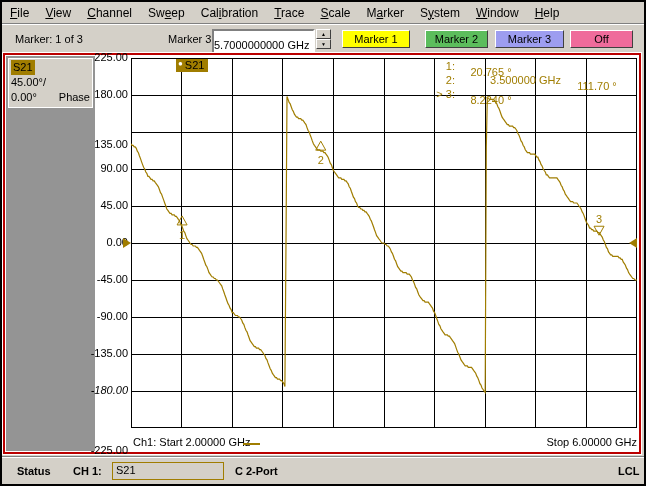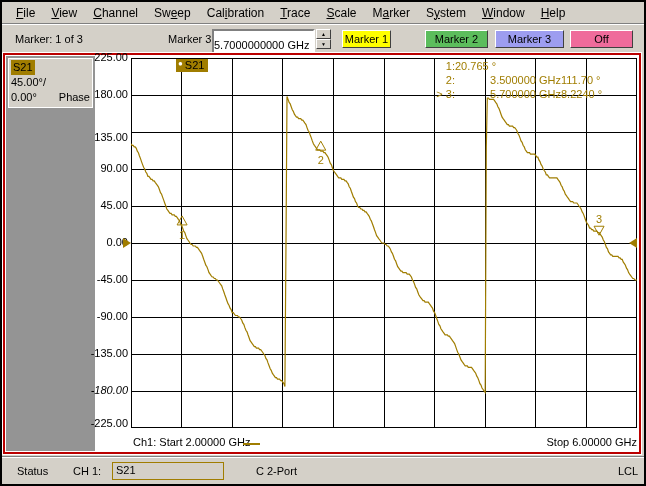--- a/index.html
+++ b/index.html
@@ -5,36 +5,36 @@
   :root{
     --c-amber:#a07d00; --c-gray:#d4d0c8; --c-sidebar:#949494; --c-red:#bb0000;
     --c-yellow:#ffff00; --c-green:#5cbd5c; --c-blue:#9d9df0; --c-pink:#ef6b9b;
   }
   *{margin:0;padding:0;box-sizing:border-box;font-family:"Liberation Sans",sans-serif;}
   body{background:#fff;}
   .screen{position:relative;width:646px;height:486px;background:var(--c-gray);
           box-shadow:inset 0 0 0 2px #000;overflow:hidden;}
   
   .menubar{position:absolute;left:2px;top:2px;right:2px;height:22px;display:flex;
-           align-items:center;padding-left:6px;background:var(--c-gray);
+           align-items:center;background:var(--c-gray);
            border-bottom:1px solid #808080;box-shadow:0 1px 0 #ffffff;}
   .menu-item{font-size:12px;color:#000;padding:2px 8px;cursor:default;}
   .mn{text-decoration:underline;}
   
   .toolbar{position:absolute;left:2px;top:25px;right:2px;height:27px;background:var(--c-gray);}
   .tb-label{position:absolute;font-size:11px;color:#000;top:8px;}
   .stim-input{position:absolute;left:210px;top:4px;width:103px;height:32px;
               border:2px solid;border-color:#808080 #fff #fff #808080;background:#fff;
               font-size:11px;padding:0 0;color:#000;}
   .spinner{position:absolute;left:314px;top:4px;width:15px;height:20px;display:flex;flex-direction:column;}
   .spin-btn{flex:1;background:var(--c-gray);border:1px solid;border-color:#fff #404040 #404040 #fff;
             font-size:5px;line-height:8px;text-align:center;color:#000;cursor:default;}
   .tb-btn{position:absolute;top:5px;height:18px;border:1px solid;border-color:#fff #404040 #404040 #fff;
           font-size:11px;color:#000;text-align:center;line-height:16px;cursor:default;}
-  .btn-m1{left:340px;width:49px;background:var(--c-yellow);}
+  .btn-m1{left:340px;width:68px;background:var(--c-yellow);}
   .btn-m2{left:423px;width:63px;background:var(--c-green);}
   .btn-m3{left:493px;width:69px;background:var(--c-blue);}
   .btn-off{left:568px;width:63px;background:var(--c-pink);}
   
   .win-border{position:absolute;left:3px;top:53px;width:638px;height:401px;
               border:2px solid var(--c-red);box-shadow:0 0 0 1px #fff;background:#fff;}
   .sidebar{position:absolute;left:6px;top:56px;width:89px;height:395px;background:var(--c-sidebar);}
   .trace-info{position:absolute;left:8px;top:58px;width:85px;height:50px;background:var(--c-gray);
               border:1px solid #fff;font-size:11px;color:#000;padding:1px 2px;line-height:15px;}
   .trace-chip{display:inline-block;background:var(--c-amber);color:#000;padding:0 2px;}
@@ -47,31 +47,31 @@
   .trace{fill:none;stroke:var(--c-amber);stroke-width:1.2;}
   .marker-tri{fill:none;stroke:var(--c-amber);stroke-width:1;}
   .marker-label{fill:var(--c-amber);font-size:11px;text-anchor:middle;font-family:"Liberation Sans",sans-serif;}
   .trace-badge{position:absolute;left:133px;top:59px;background:var(--c-amber);color:#000;
                font-size:11px;padding:0 4px 1px 2px;margin-left:43px;}
   .badge-dot{color:#fff;font-size:8px;vertical-align:top;margin-right:2px;}
   .readout{position:absolute;left:421px;top:59px;width:212px;font-size:11px;color:var(--c-amber);}
   .readout-row{display:flex;height:14px;line-height:14px;}
   .ro-label{width:34px;text-align:right;}
   .ro-freq{width:106px;text-align:right;}
-  .ro-val{width:72px;text-align:left;}
+  .ro-val{width:72px;text-align:center;margin-top:6px;}
   .ref-arrow-left{position:absolute;left:123px;top:238px;width:0;height:0;
     border-top:5px solid transparent;border-bottom:5px solid transparent;border-left:8px solid var(--c-amber);}
   .ref-arrow-right{position:absolute;left:629px;top:238px;width:0;height:0;
     border-top:5px solid transparent;border-bottom:5px solid transparent;border-right:8px solid var(--c-amber);}
   .annot{position:absolute;font-size:11px;color:#000;top:436px;}
   .trace-legend-dash{position:absolute;left:243px;top:443px;width:17px;height:2px;background:var(--c-amber);}
   
   .statusbar{position:absolute;left:2px;bottom:2px;right:2px;height:27px;background:var(--c-gray);
              border-top:1px solid #fff;box-shadow:0 -1px 0 #808080;}
-  .sb-item{position:absolute;top:7px;font-size:11px;color:#000;}
+  .sb-item{position:absolute;top:7px;font-size:11px;color:#000;font-weight:bold;}
   .sb-meas-box{position:absolute;left:110px;top:4px;width:112px;height:18px;
                border:1px solid var(--c-amber);font-size:11px;color:#000;padding:1px 3px;}
 </style>
 </head>
 <body>
 
 <div class="screen">
 
   <div class="menubar" id="menubar">
       <span class="menu-item"><span class="mn">F</span><span>i</span><span>l</span><span>e</span></span>
@@ -112,29 +112,29 @@
       <span>0.00°</span>
       <span>Phase</span>
     </div>
   </div>
 
   <div class="plot-white"></div>
 
   <div id="ytick-container">
       <div class="ytick" style="top: 51px;">225.00</div>
       <div class="ytick" style="top: 88px;">180.00</div>
-      <div class="ytick" style="top: 131px;">135.00</div>
+      <div class="ytick" style="top: 138px;">135.00</div>
       <div class="ytick" style="top: 162px;">90.00</div>
       <div class="ytick" style="top: 199px;">45.00</div>
       <div class="ytick" style="top: 236px;">0.00</div>
       <div class="ytick" style="top: 273px;">-45.00</div>
       <div class="ytick" style="top: 310px;">-90.00</div>
       <div class="ytick" style="top: 347px;">-135.00</div>
       <div class="ytick" style="top: 384px; font-style: italic;">-180.00</div>
-      <div class="ytick" style="top: 417px;">-225.00</div>
+      <div class="ytick" style="top: 444px;">-225.00</div>
     </div>
 
   <svg id="plot-svg" width="506" height="370" viewBox="0 0 506 370">
       <line x1="0" y1="0" x2="0" y2="370" class="gridline"></line>
       <line x1="50.6" y1="0" x2="50.6" y2="370" class="gridline"></line>
       <line x1="101.2" y1="0" x2="101.2" y2="370" class="gridline"></line>
       <line x1="151.8" y1="0" x2="151.8" y2="370" class="gridline"></line>
       <line x1="202.4" y1="0" x2="202.4" y2="370" class="gridline"></line>
       <line x1="253" y1="0" x2="253" y2="370" class="gridline"></line>
       <line x1="303.6" y1="0" x2="303.6" y2="370" class="gridline"></line>
@@ -169,33 +169,32 @@
       <span class="ro-label">1:</span>
       <span class="ro-val">20.765 °</span>
     </div>
     <div class="readout-row">
       <span class="ro-label">2:</span>
       <span class="ro-freq">3.500000 GHz</span>
       <span class="ro-val">111.70 °</span>
     </div>
     <div class="readout-row">
       <span class="ro-label">&gt; 3:</span>
-      <span class="ro-freq">5.700000 GHz</span>
       <span class="ro-val">8.2240 °</span>
     </div>
   </div>
 
   <div class="ref-arrow-left"></div>
   <div class="ref-arrow-right"></div>
 
   <span class="annot" style="left:133px;">Ch1: Start  2.00000 GHz</span>
   <div class="trace-legend-dash"></div>
   <span class="annot" style="right:9px;">Stop  6.00000 GHz</span>
 
   <div class="statusbar">
     <span class="sb-item" style="left:15px;">Status</span>
     <span class="sb-item" style="left:71px;">CH 1:</span>
     <div class="sb-meas-box">S21</div>
-    <span class="sb-item" style="left:233px;margin-left:21px;">C  2-Port</span>
+    <span class="sb-item" style="left:233px;">C  2-Port</span>
     <span class="sb-item" style="left:582px;padding-left:34px;">LCL</span>
   </div>
 
 </div>
 
 </body></html>

